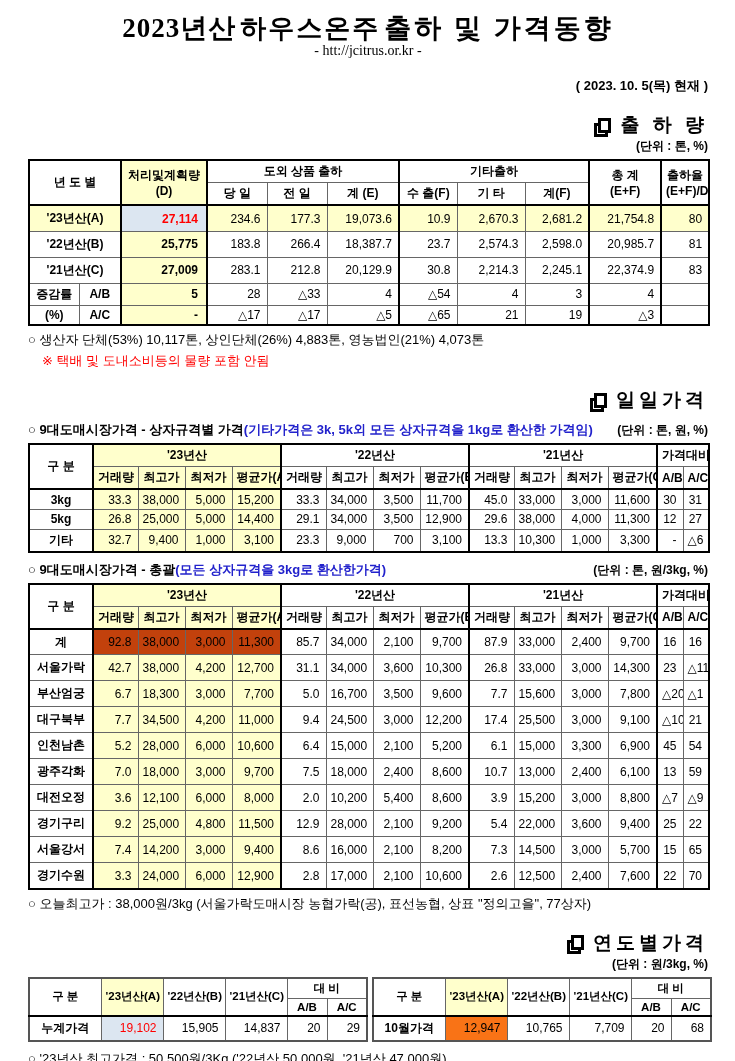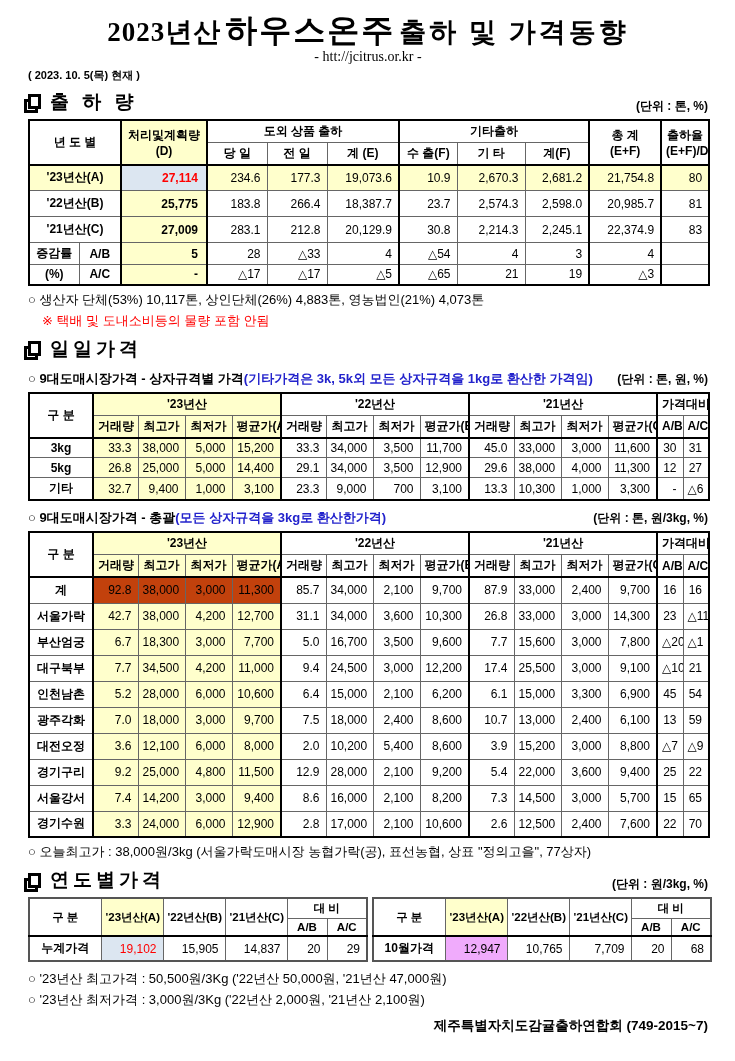--- a/index.html
+++ b/index.html
@@ -7,27 +7,27 @@
   body {
     width:735px; height:1061px; background:#fff; color:#000;
     font-family:"Liberation Sans","DejaVu Sans",sans-serif;
     overflow:hidden;
   }
   .page { padding:8px 27px 0 28px; }
 
   
   .title { text-align:center; font-family:"Liberation Serif","DejaVu Serif",serif; font-weight:bold; line-height:1.05; margin-top:6px; }
   .title .pre { font-size:27px; letter-spacing:1px; }
-  .title .main { font-size:32px; letter-spacing:2px; }
+  .title .main { font-size:26px; letter-spacing:2px; }
   .title .suf { font-size:27px; letter-spacing:3px; }
   .url { text-align:center; font-size:14px; font-family:"Liberation Serif","DejaVu Serif",serif; margin-top:1px; }
-  .asof { text-align:left; font-size:11px; font-weight:bold; margin-top:3px; }
+  .asof { text-align:right; font-size:13px; font-weight:bold; margin-top:18px; }
 
   
-  .sec { display:flex; justify-content:space-between; align-items:flex-end; margin-top:6px; }
+  .sec { display:flex; justify-content:space-between; align-items:flex-end; margin-top:17px;flex-direction:column; }
   .sec-title { font-size:19px; font-weight:bold; letter-spacing:4px; display:flex; align-items:center; }
   .sq { position:relative; width:13px; height:15px; border:3px solid #000; background:#fff; margin-right:9px; display:inline-block; }
   .sq::before { content:""; position:absolute; left:-7px; bottom:-7px; width:8px; height:8px; border:3px solid #000; background:#fff; z-index:-1; }
   .unit { font-size:12px; font-weight:bold; }
 
   .subline { display:flex; justify-content:space-between; align-items:flex-end; margin-top:7px; }
   .subl { font-size:13px; font-weight:bold; }
   .blue { color:#2222cc; }
 
   
@@ -55,21 +55,21 @@
   
   .t2 td { height:20px; }
   .t3 td { height:26px; }
 
   
   .t4wrap { display:flex; gap:4px; margin-top:4px; }
   .t4 { width:338px; margin-top:0; border:2px solid #555; }
   .t4 th { font-size:11.5px; }
   .t4 td { height:25px; }
   .cell-blue { background:#dce6f1; }
-  .cell-yellow { background:#f0abfc; }
+  .cell-yellow { background:#f97316; }
   .redtxt { color:#ff0000;margin-top:16px; }
 
   
   .note { font-size:13px; margin-top:5px; }
   .note.red { color:#ff0000; padding-left:14px; }
   .note.tight { margin-top:3px; }
   .footer { text-align:right; font-size:13.5px; font-weight:bold; margin-top:8px; }
 </style>
 </head>
 <body>
@@ -437,21 +437,21 @@
         </tr>
         <tr>
           <td class="lbl">인천남촌</td>
           <td class="num y g">5.2</td>
           <td class="num y">28,000</td>
           <td class="num y">6,000</td>
           <td class="num y">10,600</td>
           <td class="num g">6.4</td>
           <td class="num">15,000</td>
           <td class="num">2,100</td>
-          <td class="num">6,200</td>
+          <td class="num">5,200</td>
           <td class="num g">6.1</td>
           <td class="num">15,000</td>
           <td class="num">3,300</td>
           <td class="num">6,900</td>
           <td class="num g">45</td>
           <td class="num dot">54</td>
         </tr>
         <tr>
           <td class="lbl">광주각화</td>
           <td class="num y g">7.0</td>

